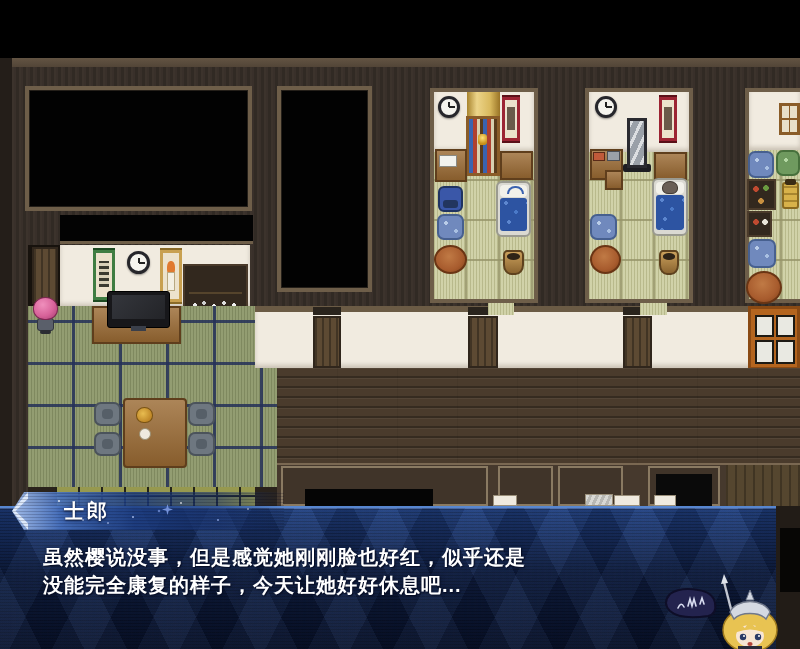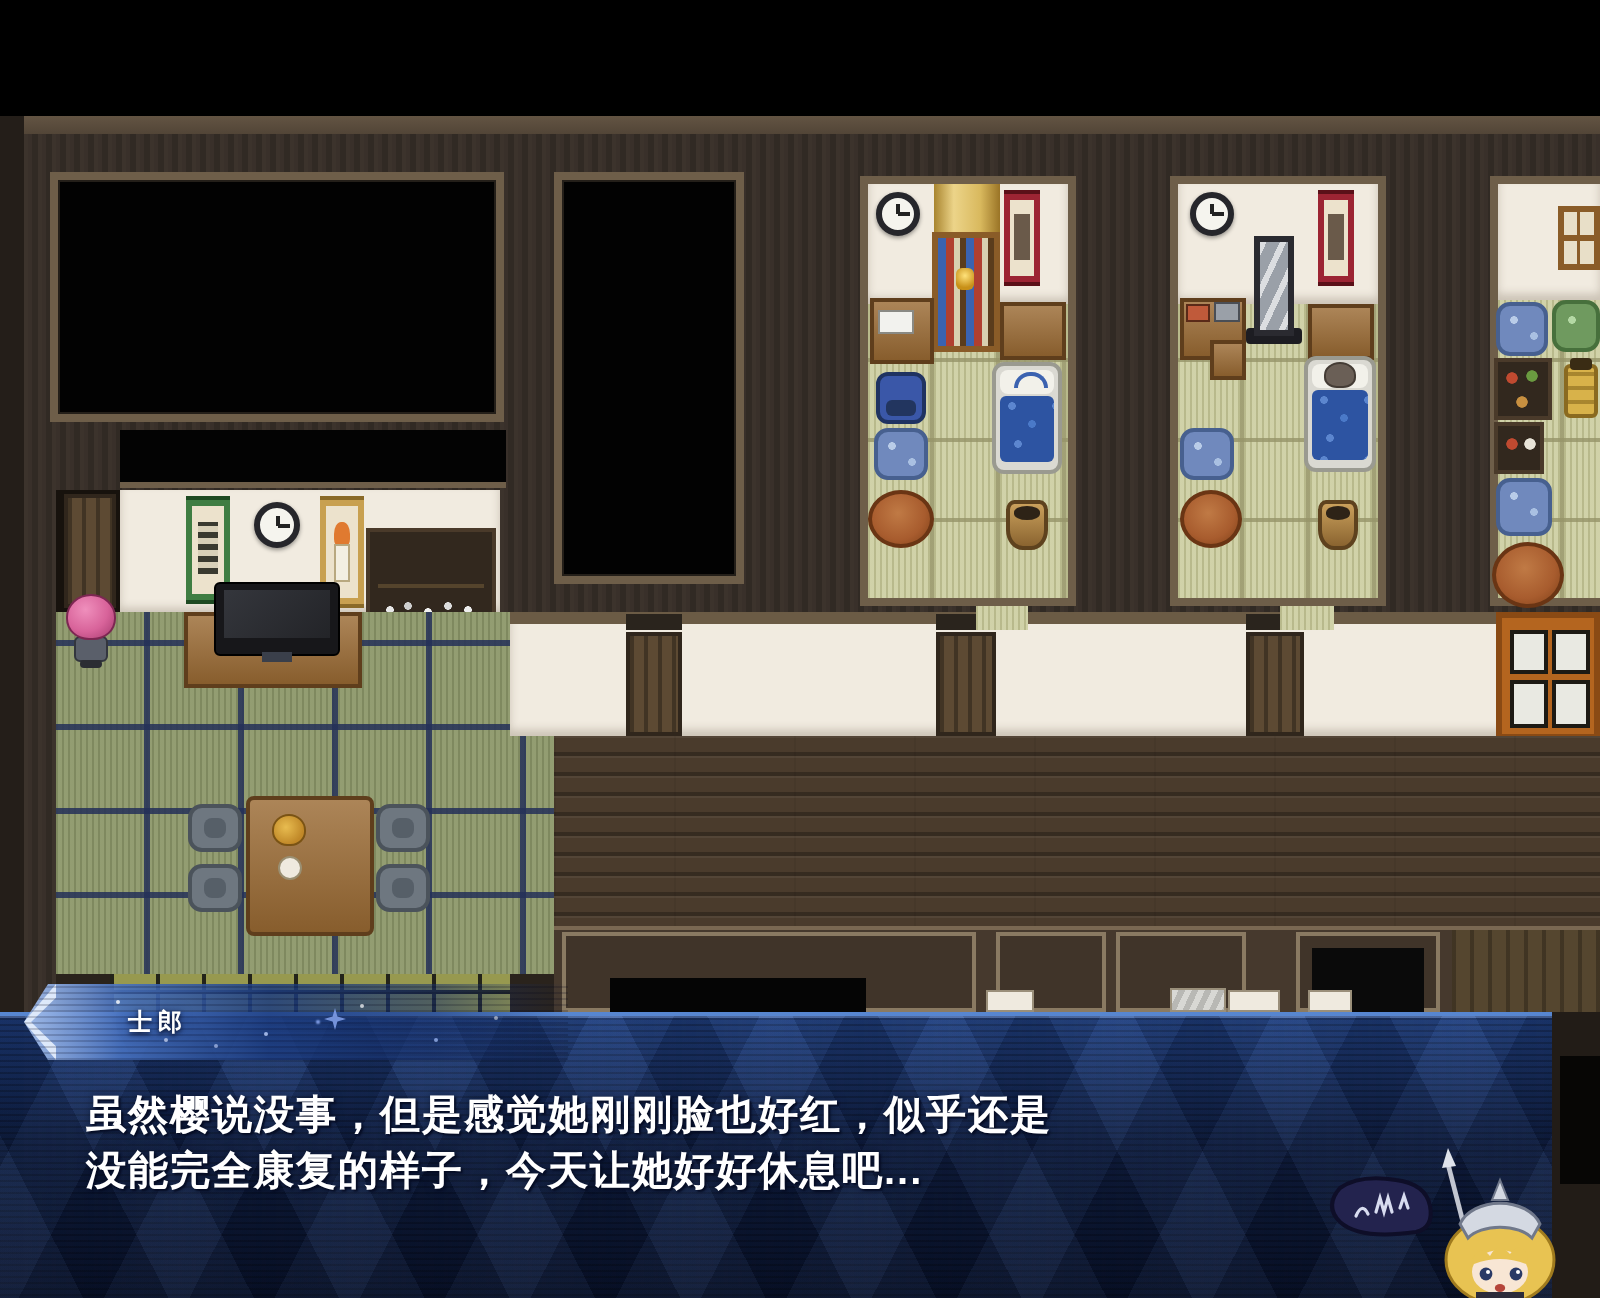--- a/index.html
+++ b/index.html
@@ -99,21 +99,21 @@
     clip-path:polygon(12px 0,100% 0,100% 100%,12px 100%,0 50%);
     background:linear-gradient(90deg,rgba(168,194,238,.95),rgba(70,112,190,.9) 18%,rgba(28,60,128,.85) 45%,rgba(22,48,108,.55) 75%,rgba(22,48,108,0));}
   #namebar:before{content:"";position:absolute;left:0;top:0;width:16px;height:100%;
     background:rgba(225,236,252,.95);clip-path:polygon(100% 0,100% 18%,22% 50%,100% 82%,100% 100%,0 50%);}
   #namebar .scan{position:absolute;inset:0;background:repeating-linear-gradient(0deg,rgba(0,0,20,.18) 0 1px,rgba(0,0,0,0) 1px 3px);}
   #namebar .stars{position:absolute;left:0;top:0;width:2px;height:2px;border-radius:50%;background:rgba(255,255,255,.9);
     box-shadow:46px 8px 0 rgba(255,255,255,.8),120px 24px 0 rgba(190,210,255,.8),168px 10px 0 rgba(255,255,255,.7),
       205px 27px 0 rgba(170,195,255,.7),95px 30px 0 rgba(200,215,255,.6),235px 16px 0 rgba(255,255,255,.5),146px 18px 1px rgba(150,180,255,.9),70px 27px 0 rgba(220,230,255,.7);}
   #namebar .star4{position:absolute;left:150px;top:12px;width:11px;height:11px;background:#7e9ce6;opacity:.9;
     clip-path:polygon(50% 0,61% 39%,100% 50%,61% 61%,50% 100%,39% 61%,0 50%,39% 39%);}
-  .nametext{position:absolute;left:52px;top:0;line-height:38px;font-size:12px;font-weight:700;color:#fff;
+  .nametext{position:absolute;left:52px;top:0;line-height:38px;font-size:20px;font-weight:700;color:#fff;
     letter-spacing:3px;text-shadow:0 1px 2px rgba(5,12,35,.9),0 0 6px rgba(20,40,90,.8);}
   .dlgline{position:absolute;left:43px;color:#fff;font-size:20px;font-weight:600;letter-spacing:1px;white-space:nowrap;
     text-shadow:1px 1px 1px rgba(5,12,35,.95),0 0 4px rgba(5,12,35,.6);z-index:12;}
   #line1{top:544px;} #line2{top:572px;}
   #sliver{left:776px;top:506px;width:24px;height:143px;background:#221c17;}
   #sliver .hole{position:absolute;left:4px;top:22px;width:20px;height:64px;background:#070605;}
   #chibi{left:648px;top:572px;z-index:13;}
 </style>
 </head>
 <body>

